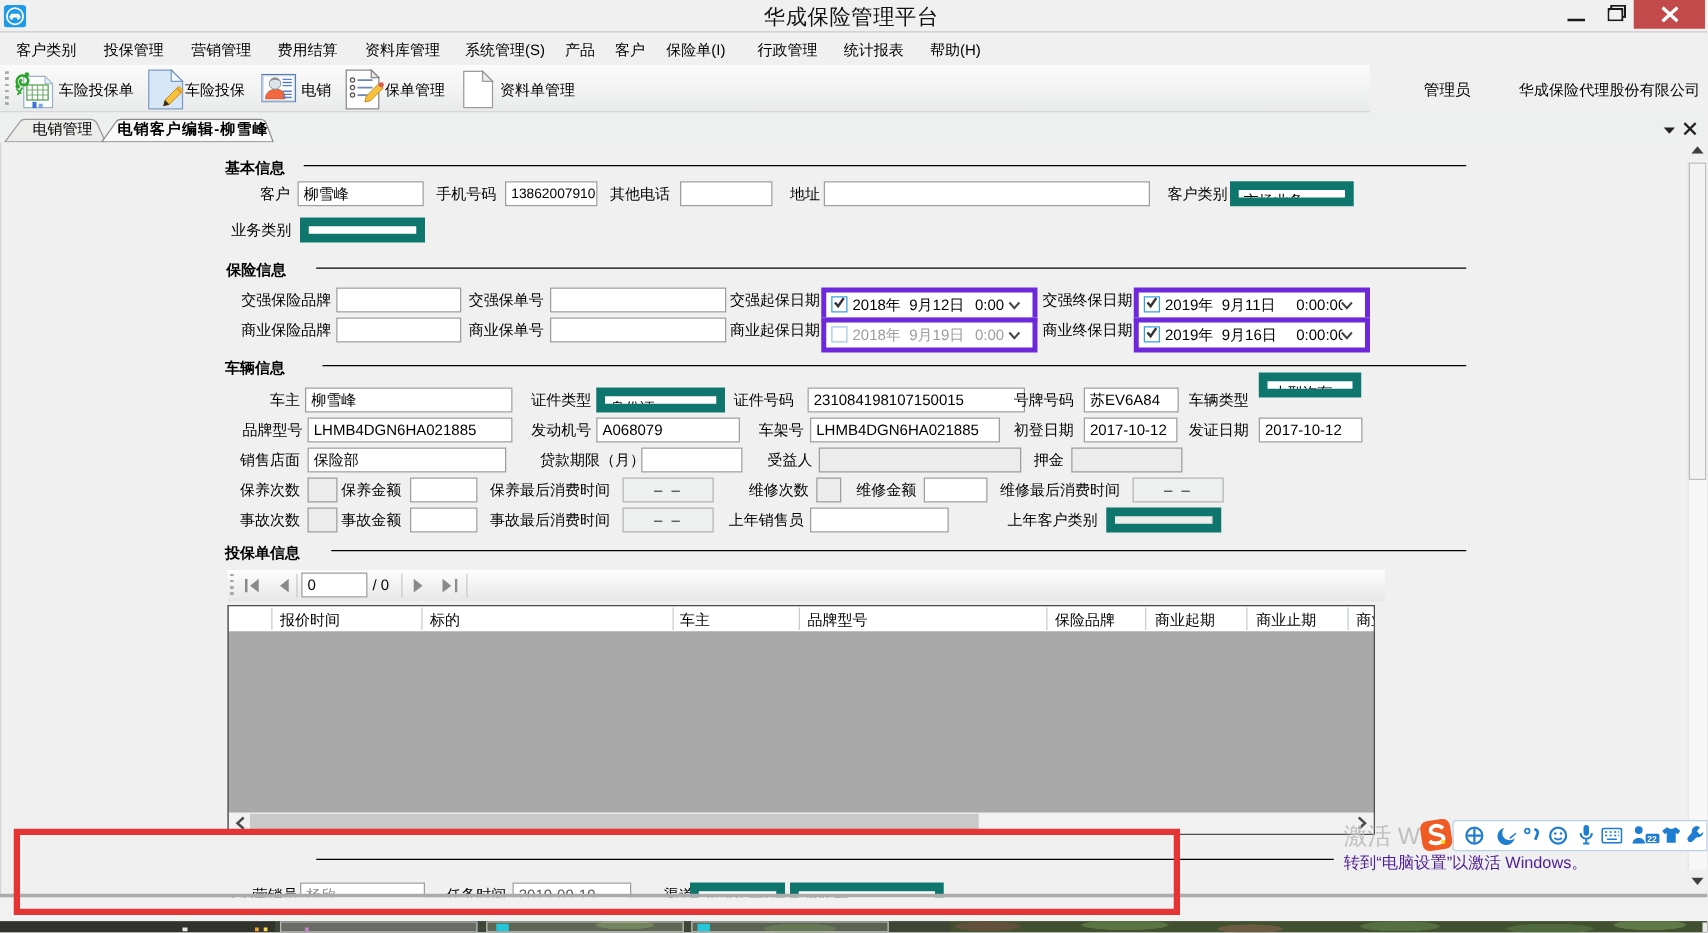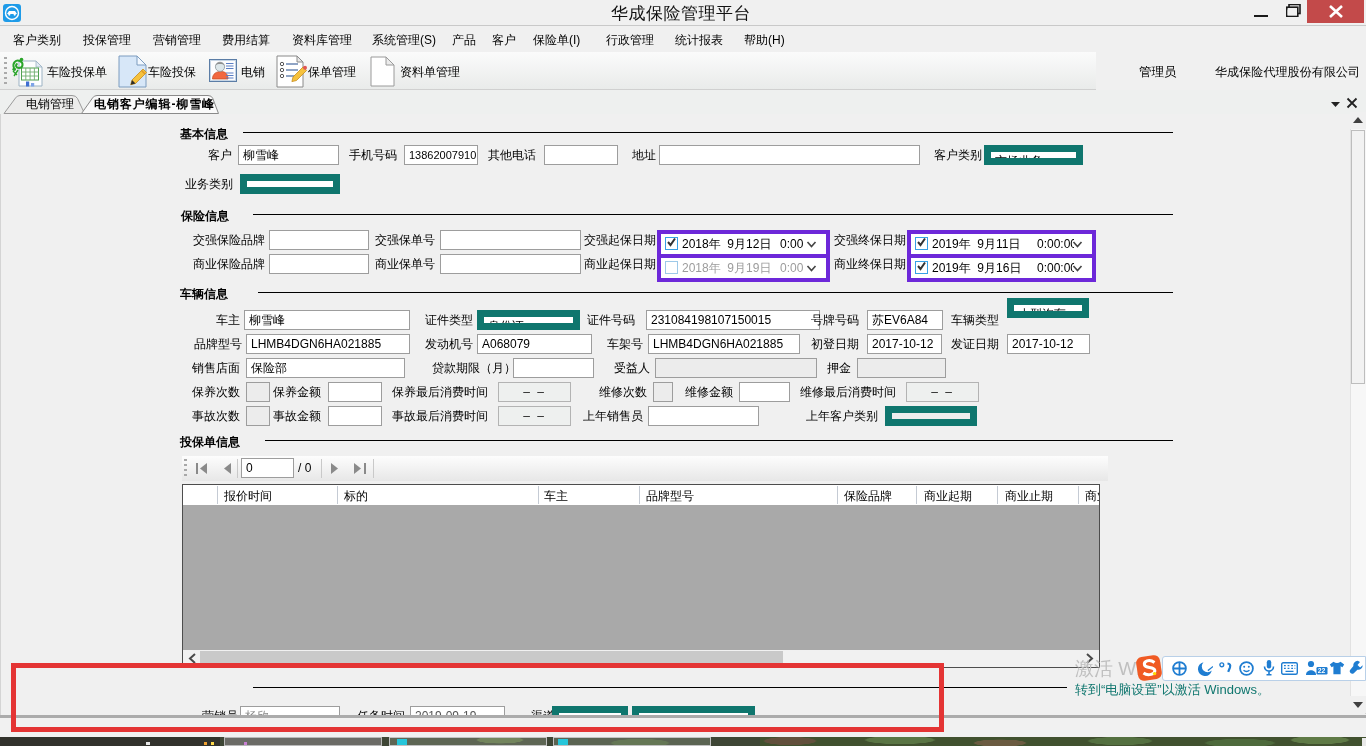--- a/index.html
+++ b/index.html
@@ -381,21 +381,21 @@
   <div style="position:absolute;left:397px;top:2px;width:10px;height:6px;background:#26c6da"></div>
   <div style="position:absolute;left:558px;top:2px;width:10px;height:6px;background:#26c6da"></div>
   <div style="position:absolute;left:146px;top:5px;width:4px;height:3px;background:#e8e8e8"></div>
   <div style="position:absolute;left:204px;top:5px;width:3px;height:3px;background:#f0a030"></div>
   <div style="position:absolute;left:211px;top:5px;width:3px;height:3px;background:#ffd94a"></div>
   <div style="position:absolute;left:244px;top:5px;width:3px;height:3px;background:#c97fd4"></div>
   <div style="position:absolute;left:1362px;top:1px;width:4px;height:8px;background:#e9e9e9"></div>
 </div>
 
 <div style="position:absolute;left:1075px;top:656px;font-size:19px;color:#bfbfbf;z-index:30">激活 Windows</div>
-<div style="position:absolute;left:1075px;top:681px;font-size:13px;color:#0f766e;z-index:30">转到“电脑设置”以激活 Windows。</div>
+<div style="position:absolute;left:1075px;top:681px;font-size:13px;color:#4c1d95;z-index:30">转到“电脑设置”以激活 Windows。</div>
 
 <div style="position:absolute;left:1162px;top:656px;width:204px;height:25px;background:#fff;border:1px solid #b9d0e8;border-radius:3px 0 0 3px;z-index:40"></div>
 <svg style="position:absolute;left:1135px;top:654px;z-index:41" width="28" height="28" viewBox="0 0 28 28">
   <rect x="2" y="2" width="24" height="24" rx="6" fill="#f05a23" transform="rotate(-9 14 14)"></rect>
   <path d="M19.5 8.5 C14 4.5 8.5 7.5 9.5 11 C10.5 14.5 19 12.5 19.8 16.2 C20.5 20 13 22.5 8.5 19" stroke="#fff" stroke-width="3" fill="none"></path>
   <circle cx="19.6" cy="19.6" r="1.7" fill="#ffd800"></circle>
 </svg>
 <div id="sogouicons" style="position:absolute;left:0;top:0;z-index:42">
  <svg style="position:absolute;left:1172px;top:661px" width="15" height="15">
       <circle cx="7.5" cy="7.5" r="6.4" fill="none" stroke="#1f7dd1" stroke-width="1.8"></circle>

